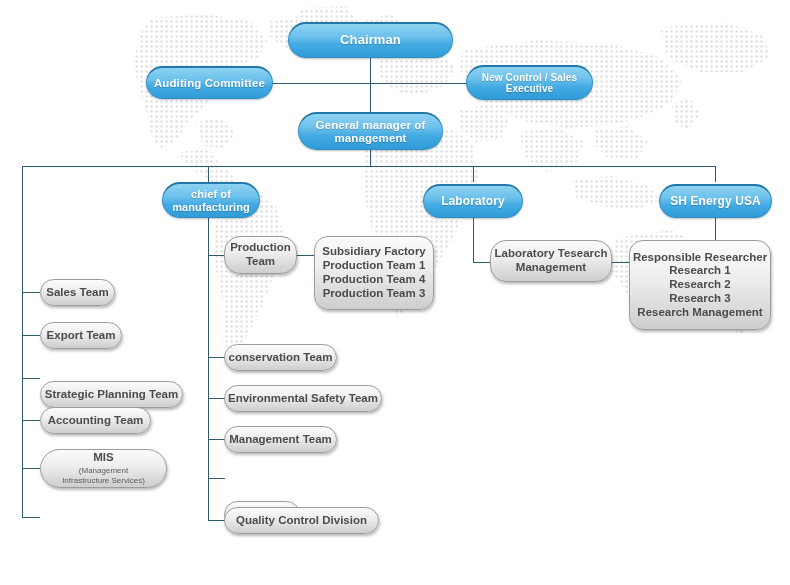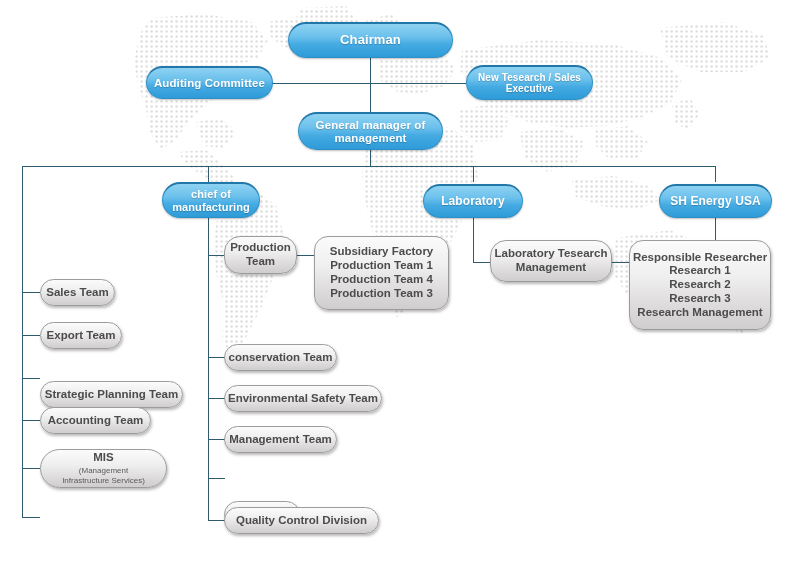--- a/index.html
+++ b/index.html
@@ -172,21 +172,21 @@
   <div class="bnode" style="left:288px;top:22px;width:165px;height:36px;font-size:13px;">
     <span>Chairman</span>
   </div>
 
   <div class="bnode" style="left:146px;top:66px;width:127px;height:33px;font-size:11.5px;">
     <span>Auditing Committee</span>
   </div>
 
   <div class="bnode" style="left:466px;top:65px;width:127px;height:35px;font-size:10px;">
     <span>
-      <span class="ln">New Tesearch /</span>
+      <span class="ln">New Control /</span>
       <span class="ln">Sales Executive</span>
     </span>
   </div>
 
   <div class="bnode" style="left:298px;top:112px;width:145px;height:38px;font-size:11.5px;">
     <span>
       <span class="ln">General manager of</span>
       <span class="ln">management</span>
     </span>
   </div>
@@ -206,21 +206,21 @@
     <span>SH Energy USA</span>
   </div>
 
   <div class="gnode" style="left:224px;top:236px;width:73px;height:38px;font-size:11.5px;">
     <span>
       <span class="ln">Production</span>
       <span class="ln">Team</span>
     </span>
   </div>
 
-  <div class="gnode stack" style="left:314px;top:236px;width:135px;height:74px;font-size:11.5px;">
+  <div class="gnode stack" style="left:314px;top:236px;width:120px;height:74px;font-size:11.5px;">
     <span class="ln hdr">Subsidiary Factory</span>
     <span class="ln">Production Team 1</span>
     <span class="ln">Production Team 4</span>
     <span class="ln">Production Team 3</span>
   </div>
 
   <div class="gnode pill" style="left:224px;top:344px;width:113px;height:27px;font-size:11.5px;">
     <span>conservation Team</span>
   </div>
 

